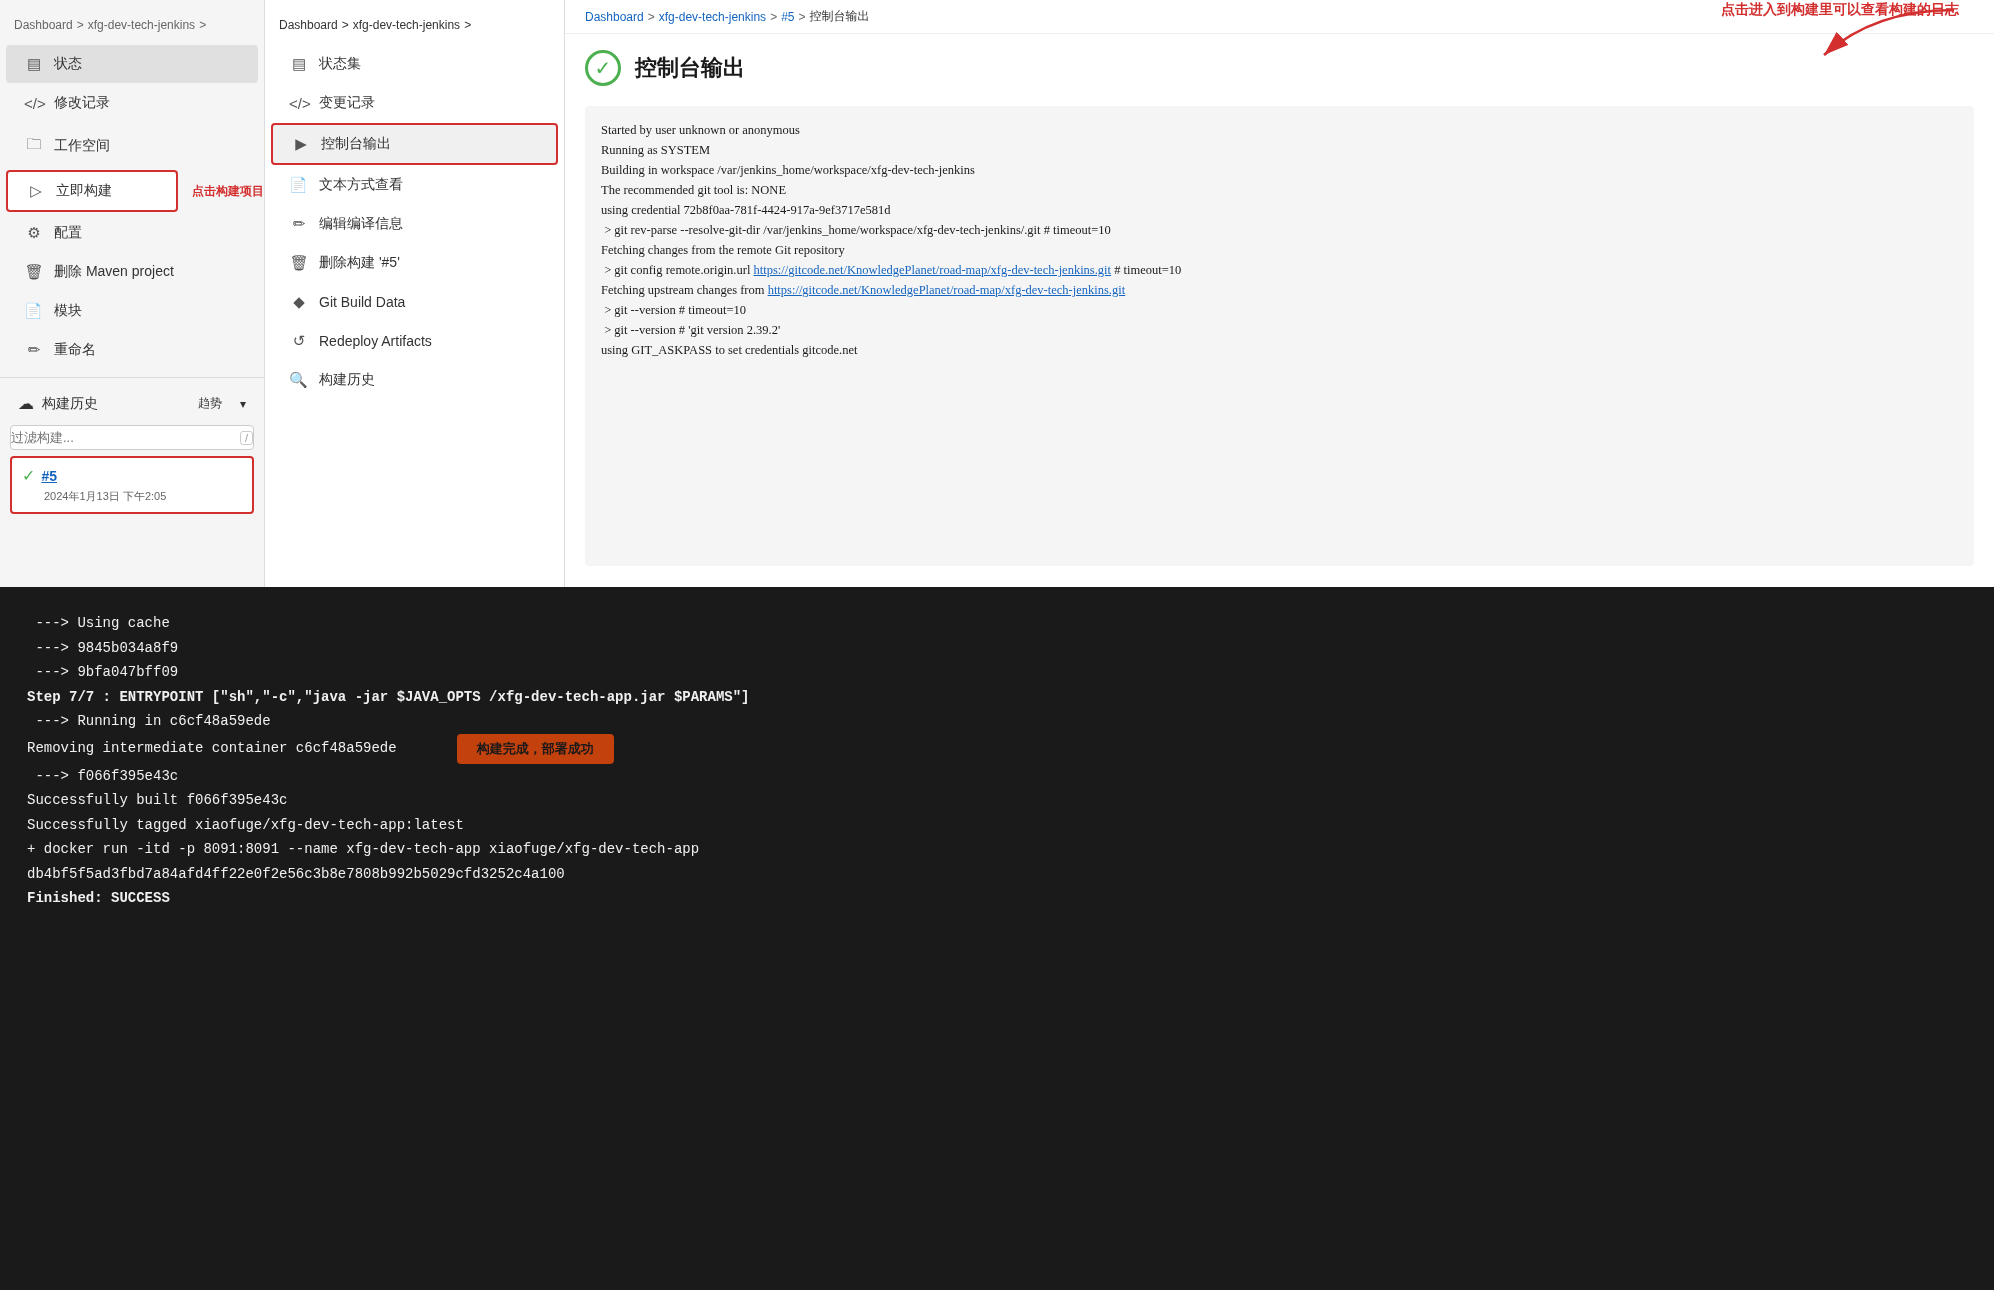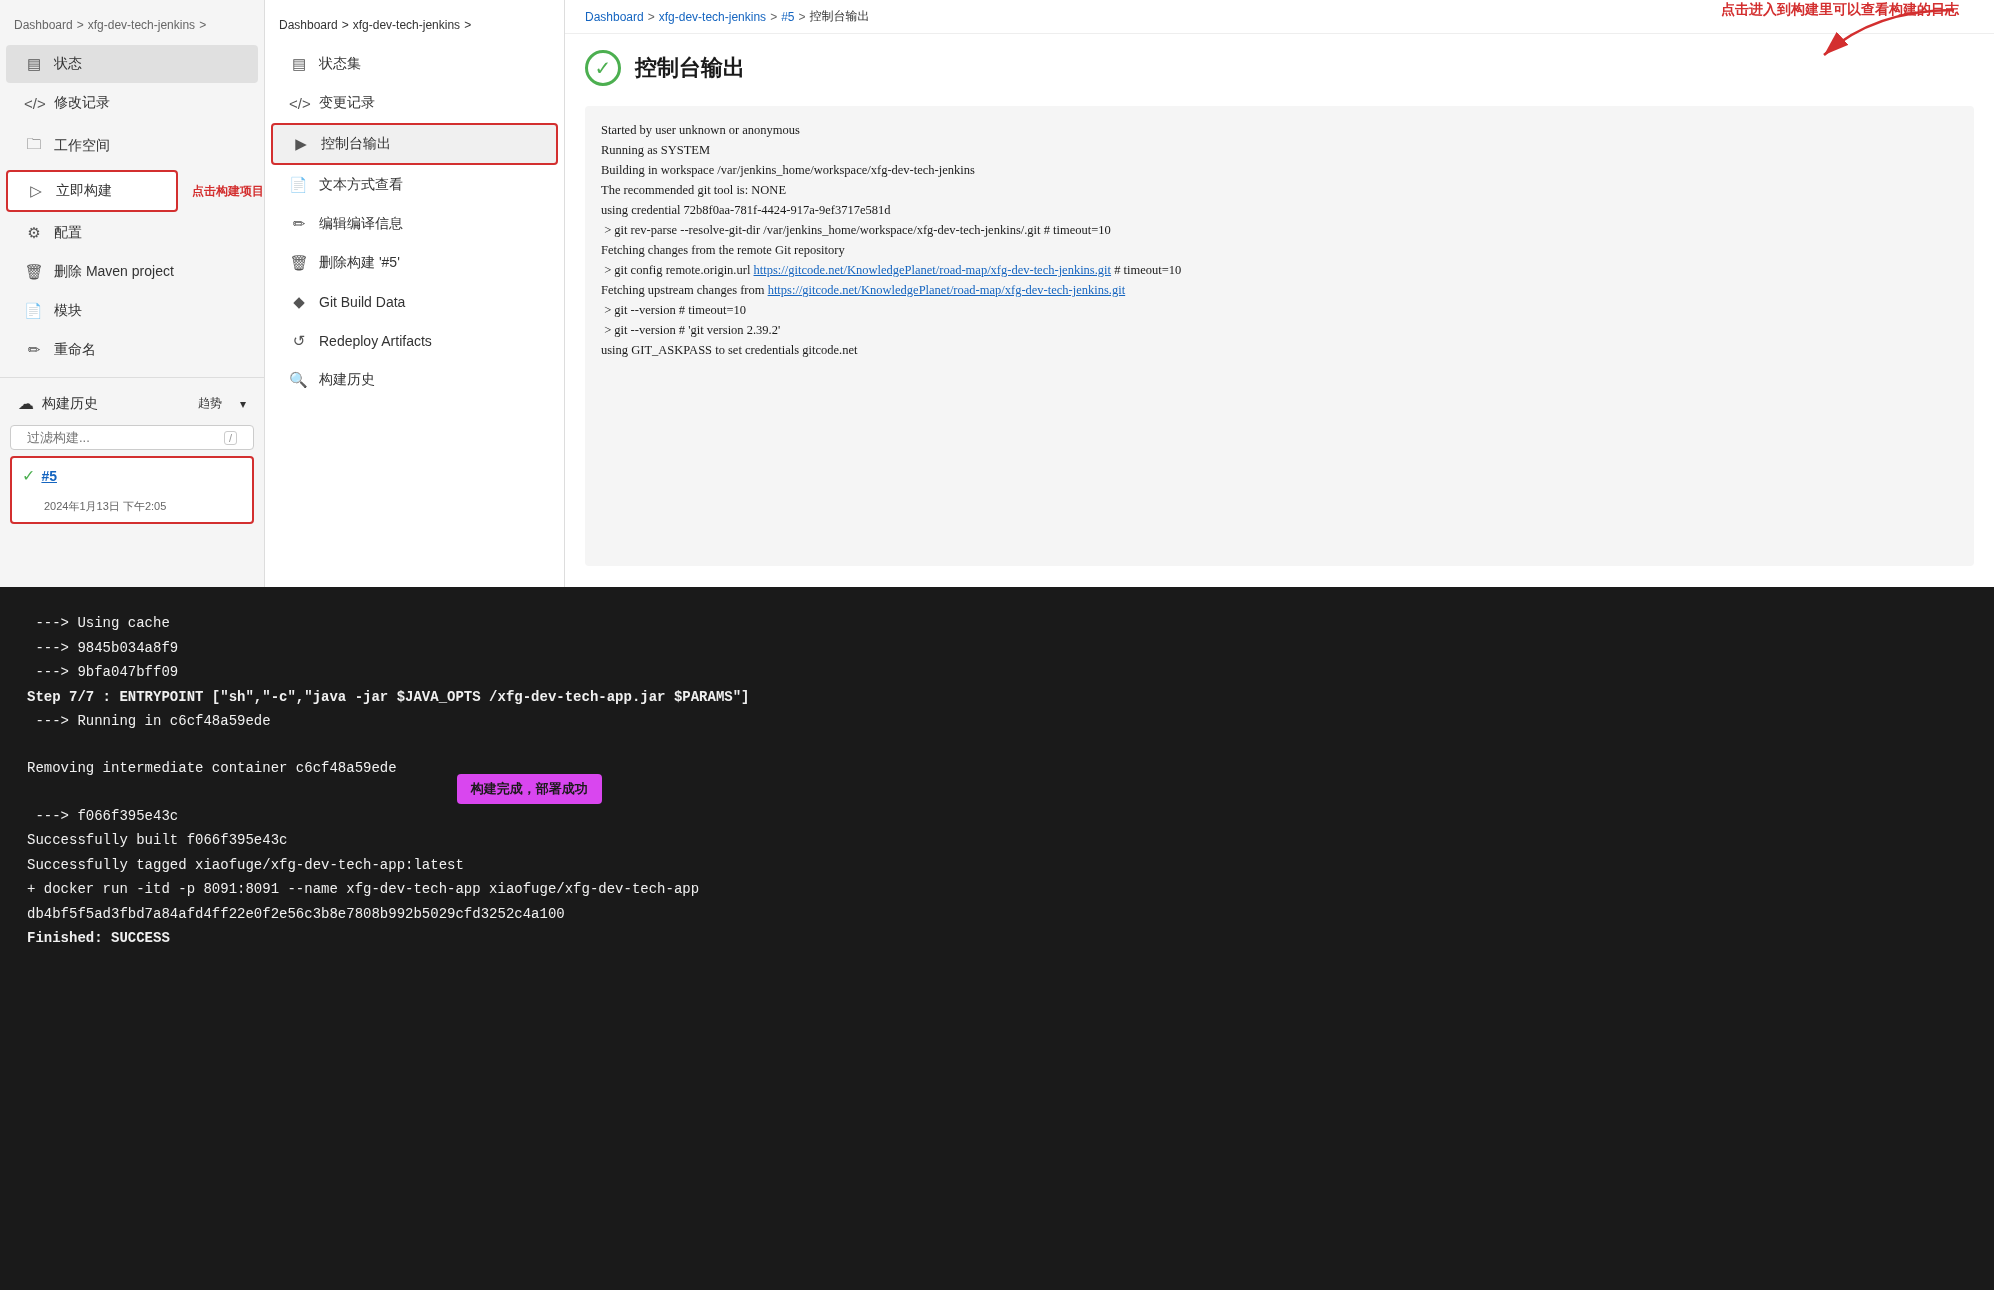--- a/index.html
+++ b/index.html
@@ -14,28 +14,28 @@
     .sidebar-breadcrumb span { color: #666; }
     .sidebar-nav-item { display: flex; align-items: center; gap: 10px; padding: 10px 18px; cursor: pointer; color: #333; font-size: 14px; border-radius: 4px; margin: 1px 6px; }
     .sidebar-nav-item.active { background: #e0e0e0; }
     .sidebar-nav-item.highlighted { border: 2px solid #d32f2f; background: #fff; }
     .sidebar-icon { font-size: 15px; color: #555; width: 20px; text-align: center; }
     .sidebar-label { flex: 1; }
     .sidebar-divider { height: 1px; background: #ddd; margin: 8px 0; }
     .build-history-header { display: flex; align-items: center; justify-content: space-between; padding: 8px 18px; }
     .build-history-title { font-size: 14px; color: #333; display: flex; align-items: center; gap: 8px; }
     .trend-btn { font-size: 12px; color: #333; display: flex; align-items: center; gap: 18px; cursor: pointer; }
-    .search-bar { margin: 4px 10px; display: flex; align-items: center; background: #fff; border: 1px solid #ccc; border-radius: 4px; padding: 4px 16px; }
+    .search-bar { margin: 4px 10px; display: flex; align-items: center; background: #fff; border: 1px solid #ccc; border-radius: 4px; padding: 4px 0; }
     .search-bar input { border: none; outline: none; font-size: 13px; flex: 1; color: #999; background: transparent; }
     .search-bar .slash-badge { font-size: 11px; color: #999; border: 1px solid #ccc; border-radius: 3px; padding: 0 4px; }
     .build-item { margin: 6px 10px; border: 2px solid #d32f2f; border-radius: 4px; padding: 8px 10px; cursor: pointer; background: #fff; }
     .build-item-top { display: flex; align-items: center; gap: 6px; }
     .build-success-icon { color: #4caf50; font-size: 16px; }
     .build-number { color: #1565c0; font-size: 14px; font-weight: 600; text-decoration: underline; }
-    .build-date { font-size: 11px; color: #666; margin-top: 14px; padding-left: 22px; }
+    .build-date { font-size: 11px; color: #666; margin-top: 4px; padding-left: 22px; }
     .red-annotation { color: #d32f2f; font-size: 13px; font-weight: 600; white-space: nowrap; }
 
     
     .middle-panel { width: 300px; background: #fff; border-right: 1px solid #ddd; padding: 10px 0; flex-shrink: 0; }
     .middle-breadcrumb { font-size: 12px; color: #333; padding: 8px 14px 12px; display: flex; align-items: center; gap: 4px; }
     .middle-nav-item { display: flex; align-items: center; gap: 10px; padding: 10px 18px; cursor: pointer; color: #333; font-size: 14px; border-radius: 4px; margin: 1px 6px; }
     .middle-nav-item.highlighted { border: 2px solid #d32f2f; background: #f0f0f0; }
     .middle-icon { font-size: 15px; color: #555; width: 20px; text-align: center; }
 
     
@@ -46,21 +46,21 @@
     .main-header { display: flex; align-items: center; gap: 14px; padding: 16px 20px 10px; position: relative; }
     .success-circle { width: 36px; height: 36px; border-radius: 50%; border: 3px solid #4caf50; display: flex; align-items: center; justify-content: center; color: #4caf50; font-size: 20px; }
     .main-title { font-size: 22px; font-weight: 700; color: #1a1a1a; }
     .console-output { margin: 10px 20px; background: #f5f5f5; border-radius: 4px; padding: 14px 16px; font-family: Liberation Serif, serif; font-size: 12.5px; color: #1a1a1a; line-height: 1.6; overflow: hidden; height: 460px; }
     .console-link { color: #1565c0; text-decoration: underline; cursor: pointer; }
 
     
     .bottom-section { background: #1a1a1a; padding: 18px 24px; min-height: 700px; border: 3px solid #1a1a1a; }
     .terminal-text { font-family: 'Courier New', monospace; font-size: 14px; color: #f0f0f0; line-height: 1.75; white-space: pre; }
     .terminal-text .bold { font-weight: 700; }
-    .annotation-badge { display: inline-block; background: #d946ef; color: #1a1a1a; font-size: 13px; font-weight: 600; padding: 6px 14px; border-radius: 4px; margin-left: 60px; font-family: 'Microsoft YaHei', Arial, sans-serif; white-space: nowrap; margin-top: 40px; }
+    .annotation-badge { display: inline-block; background: #c2410c; color: #1a1a1a; font-size: 13px; font-weight: 600; padding: 6px 20px; border-radius: 4px; margin-left: 60px; font-family: 'Microsoft YaHei', Arial, sans-serif; white-space: nowrap; }
   </style>
 </head>
 <body>
 
 <div class="top-section">
 
   <div class="left-sidebar">
     <div class="sidebar-breadcrumb">
       <span>Dashboard</span>
       <span>&gt;</span>

